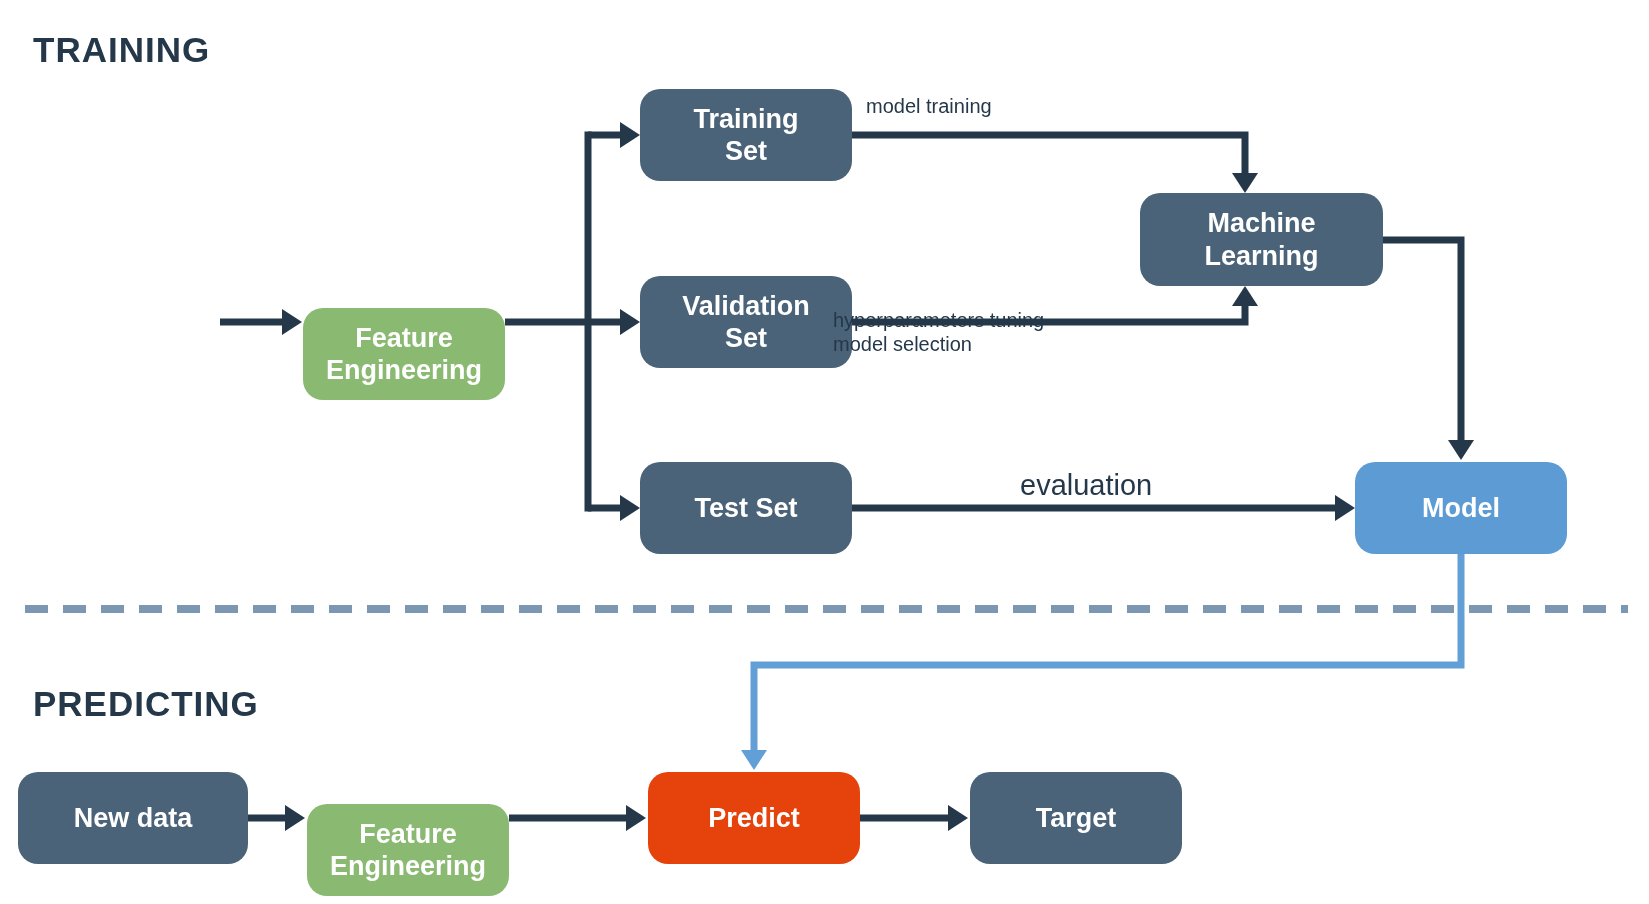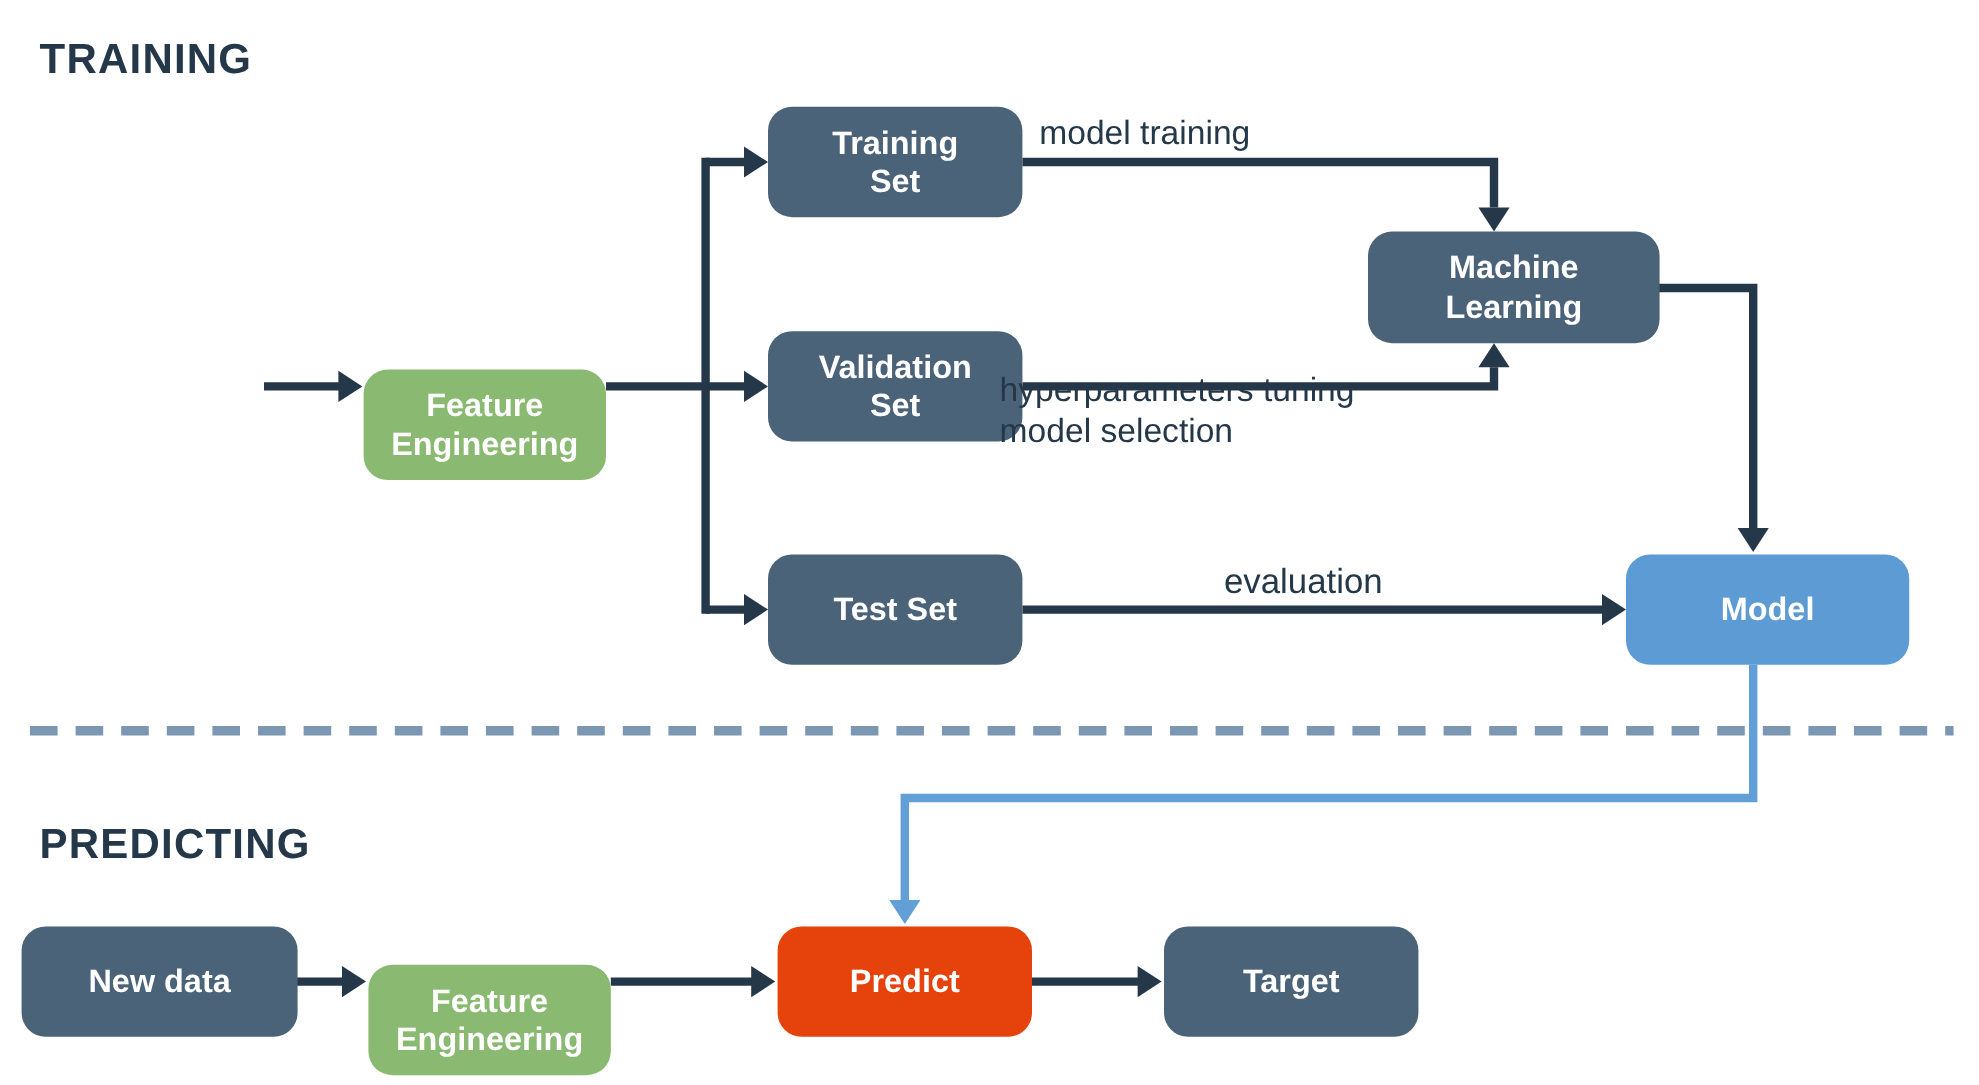--- a/index.html
+++ b/index.html
@@ -28,21 +28,21 @@
     line-height:1.2;
     white-space:pre-line;
   }
   .slate{background:var(--slate,#4a6378);}
   .green{background:var(--green,#8ab971);margin-top:32px;}
   .blue{background:var(--blue,#5d9bd5);}
   .orange{background:var(--orange,#e6420c);text-align:right;}
   .edge-label{
     position:absolute;
     color:var(--dark,#25384a);
-    font-size:28px;
+    font-size:20px;
     font-weight:500;
     line-height:1.2;
     white-space:pre-line;
   }
   svg.wires{position:absolute;left:0;top:0;}
   .edge{stroke:var(--arrow,#25384a);stroke-width:7;fill:none;}
   .edge-blue{stroke:var(--model_arrow,#619fd6);stroke-width:7;fill:none;}
   .arrowhead{fill:var(--arrow,#25384a);stroke:none;}
   .arrowhead-blue{fill:var(--model_arrow,#619fd6);stroke:none;}
   .divider{stroke:var(--divider,#7b97b1);stroke-width:8;stroke-dasharray:23 15;fill:none;}
@@ -97,21 +97,21 @@
 
   <div class="node green" style="left:303px;top:276px;width:202px;height:92px">Feature
 Engineering</div>
   <div class="node slate" style="left:640px;top:89px;width:212px;height:92px">Training
 Set</div>
   <div class="node slate" style="left:640px;top:276px;width:212px;height:92px">Validation
 Set</div>
   <div class="node slate" style="left:640px;top:462px;width:212px;height:92px">Test Set</div>
   <div class="node slate" style="left:1140px;top:193px;width:243px;height:93px">Machine
 Learning</div>
-  <div class="node blue" style="left:1355px;top:462px;width:236px;height:92px">Model</div>
+  <div class="node blue" style="left:1355px;top:462px;width:212px;height:92px">Model</div>
 
   <div class="edge-label" style="left:866px;top:94px">model training</div>
   <div class="edge-label" style="left:833px;top:308px">hyperparameters tuning
 model selection</div>
   <div class="edge-label" style="left:1020px;top:468px;font-size:29px">evaluation</div>
 
   <div class="node slate" style="left:18px;top:772px;width:230px;height:92px">New data</div>
   <div class="node green" style="left:307px;top:772px;width:202px;height:92px">Feature
 Engineering</div>
   <div class="node orange" style="left:648px;top:772px;width:212px;height:92px">Predict</div>

